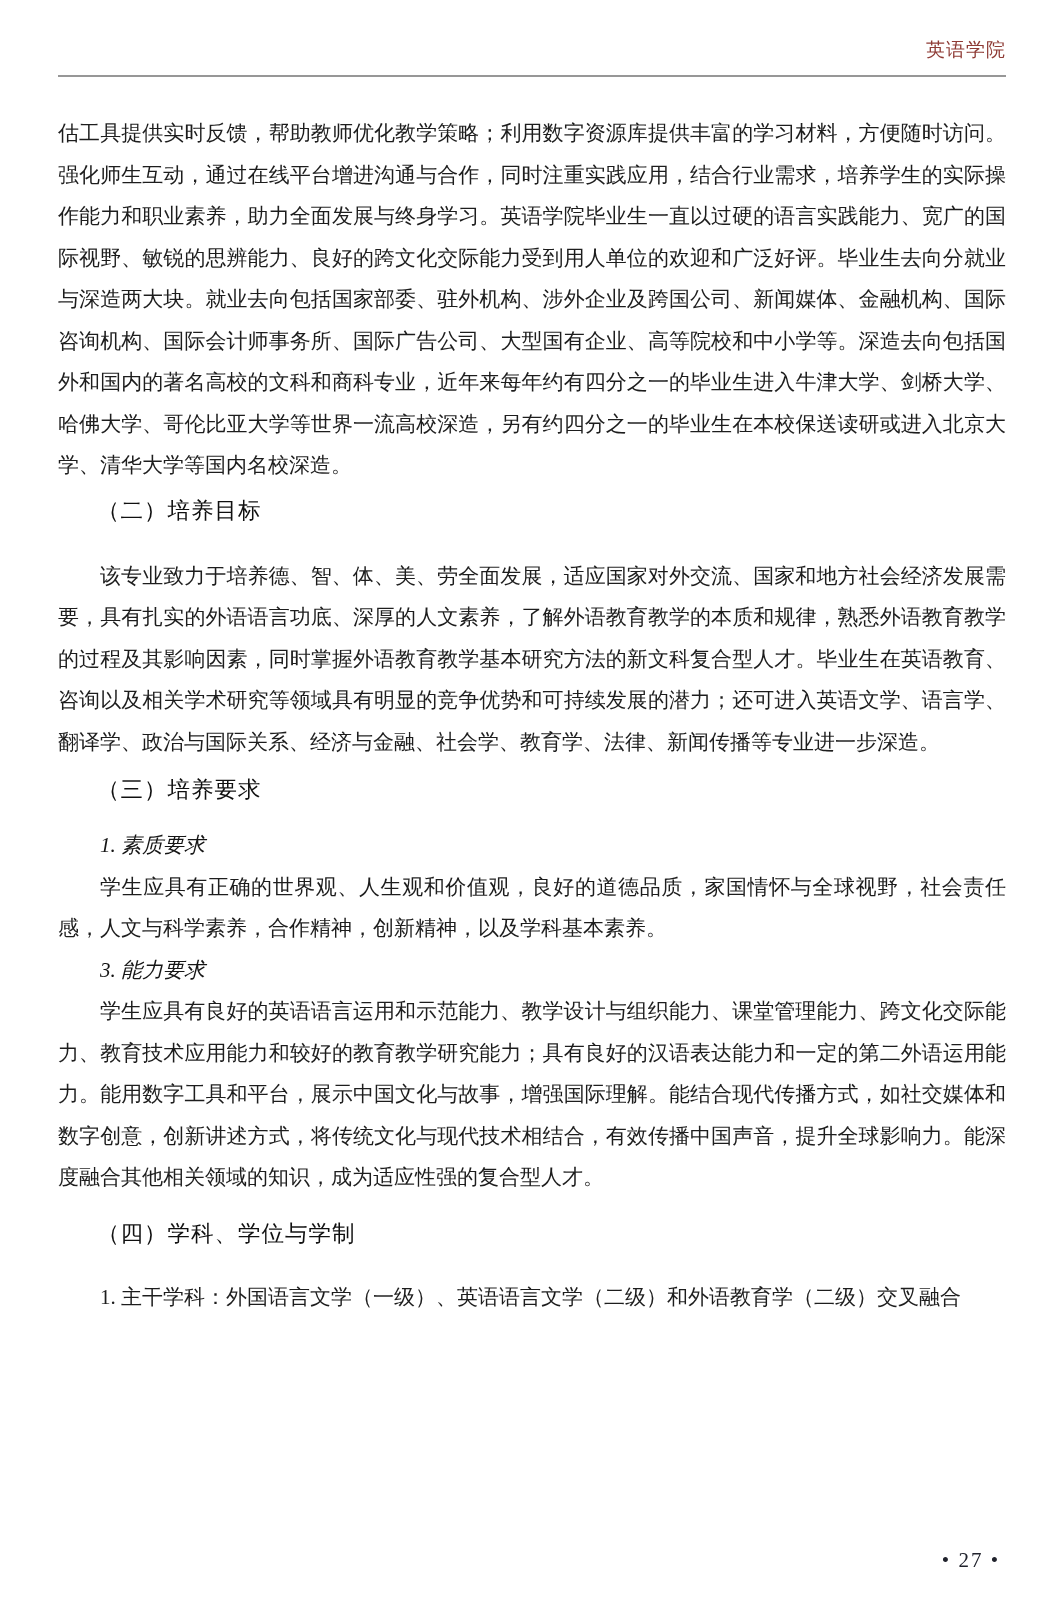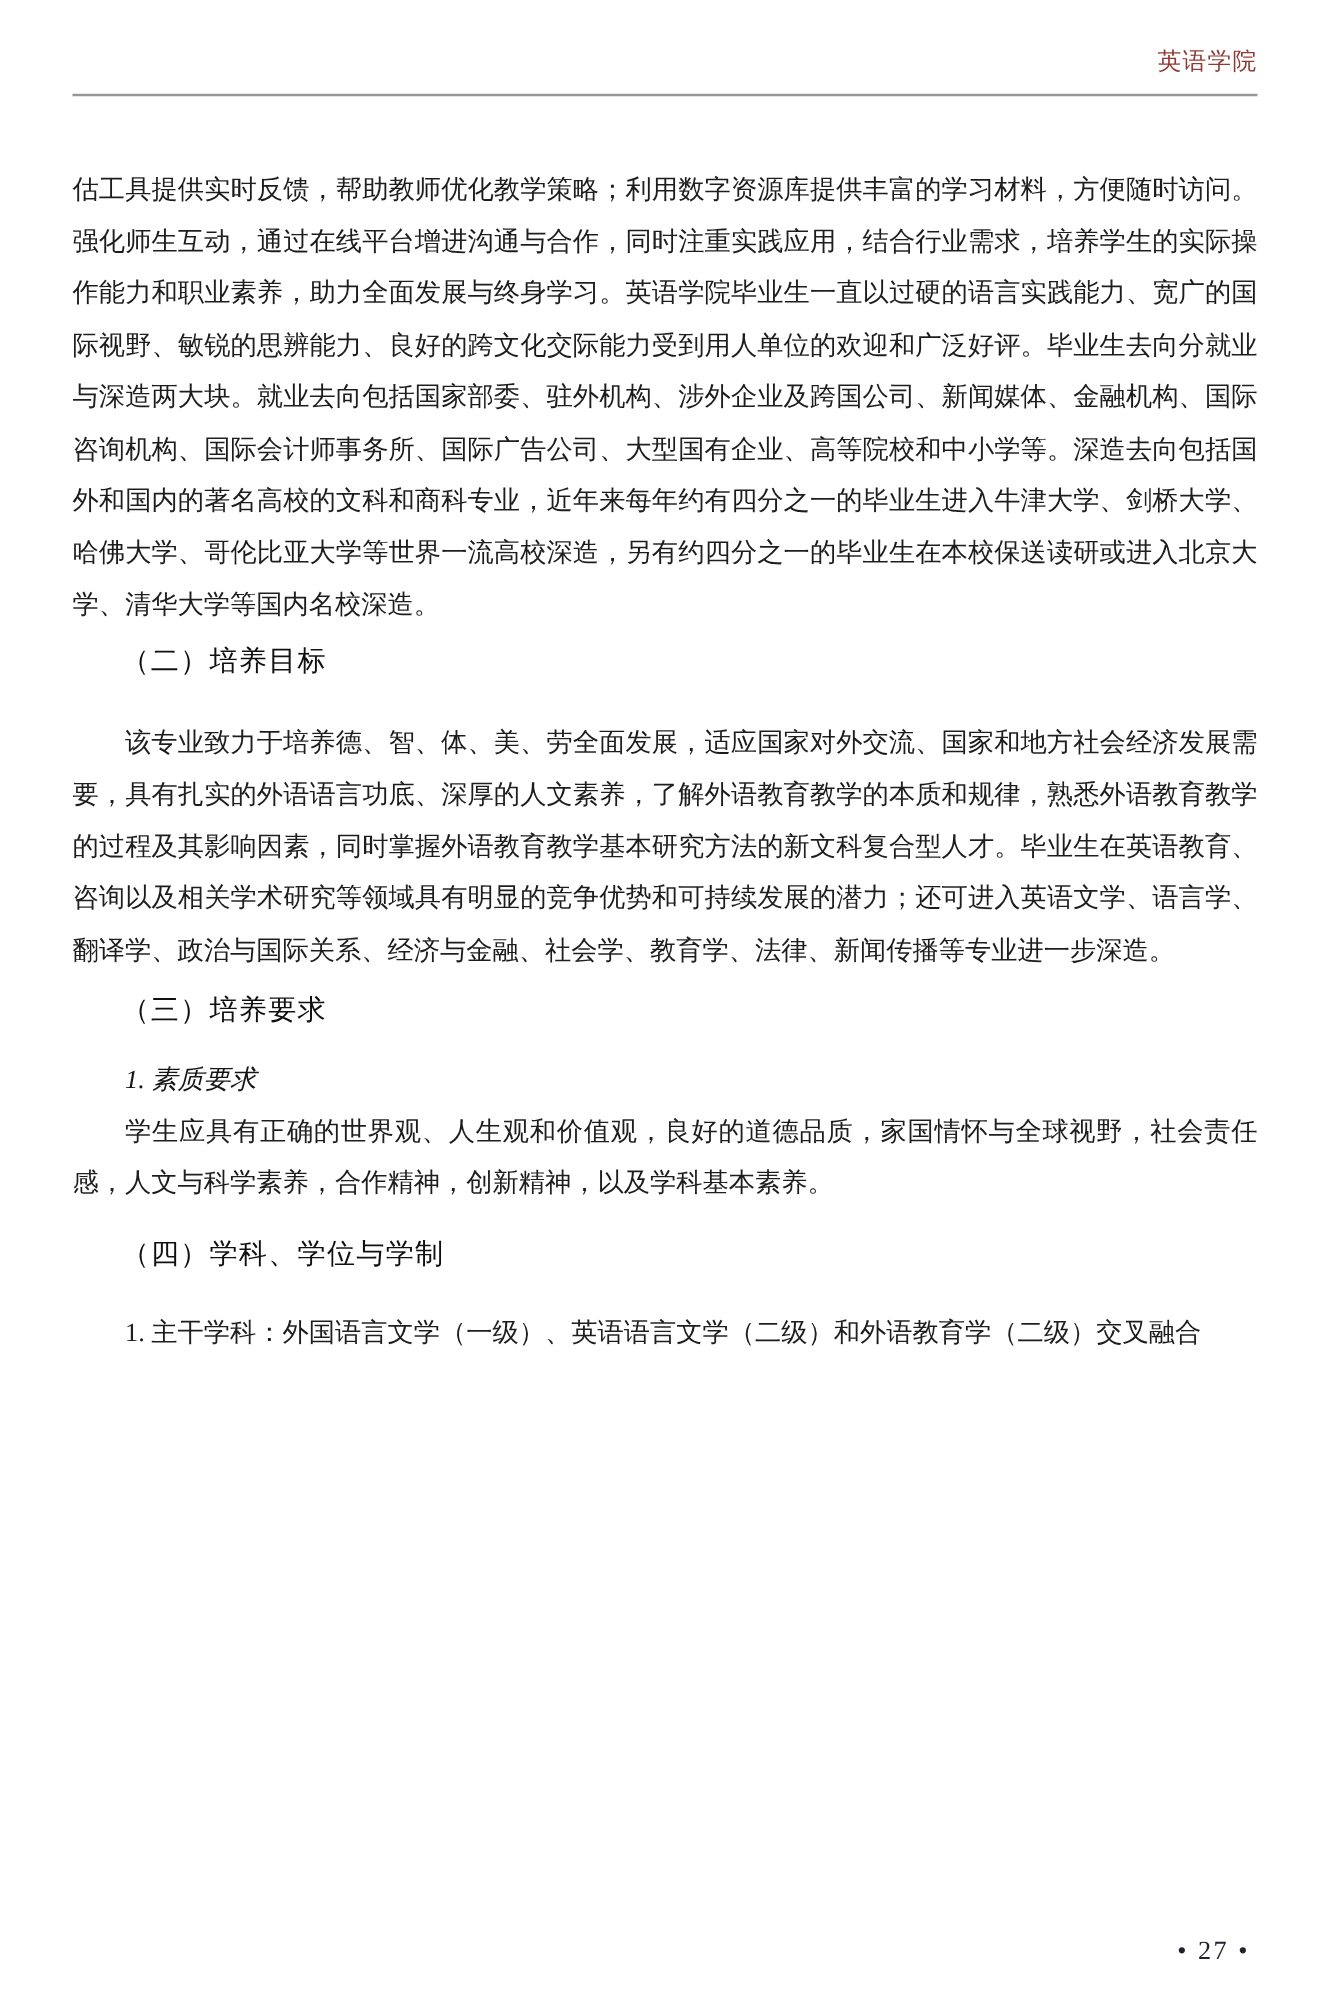--- a/index.html
+++ b/index.html
@@ -31,21 +31,21 @@
     border-top: 2px solid #979797;
     margin: 13px 0 0 0;
   }
   .para {
     font-size: 21px;
     line-height: 41.5px;
     text-align: justify;
     margin: 0;
     color: #1d1d1d;
   }
-  .intro-para { margin-top: 54px; }
+  .intro-para { margin-top: 36px; }
   .indent { text-indent: 2em; }
   .sec-heading {
     font-family: "Liberation Sans", sans-serif;
     font-size: 22.5px;
     font-weight: 400;
     color: #101010;
     line-height: 30px;
     margin: 0;
     padding-left: 39px;
     letter-spacing: 1px;
@@ -92,20 +92,24 @@
   <p class="para indent sec2-para">该专业致力于培养德、智、体、美、劳全面发展，适应国家对外交流、国家和地方社会经济发展需要，具有扎实的外语语言功底、深厚的人文素养，了解外语教育教学的本质和规律，熟悉外语教育教学的过程及其影响因素，同时掌握外语教育教学基本研究方法的新文科复合型人才。毕业生在英语教育、咨询以及相关学术研究等领域具有明显的竞争优势和可持续发展的潜力；还可进入英语文学、语言学、翻译学、政治与国际关系、经济与金融、社会学、教育学、法律、新闻传播等专业进一步深造。</p>
 
   <h2 class="sec-heading sec3-heading">（三）培养要求</h2>
 
   <div>
     <p class="sub-heading sub1-heading">1. 素质要求</p>
     <p class="para indent">学生应具有正确的世界观、人生观和价值观，良好的道德品质，家国情怀与全球视野，社会责任感，人文与科学素养，合作精神，创新精神，以及学科基本素养。</p>
   </div>
 
 
+  <div>
+    <p class="sub-heading">3. 能力要求</p>
+    <p class="para indent">学生应具有良好的英语语言运用和示范能力、教学设计与组织能力、课堂管理能力、跨文化交际能力、教育技术应用能力和较好的教育教学研究能力；具有良好的汉语表达能力和一定的第二外语运用能力。能用数字工具和平台，展示中国文化与故事，增强国际理解。能结合现代传播方式，如社交媒体和数字创意，创新讲述方式，将传统文化与现代技术相结合，有效传播中国声音，提升全球影响力。能深度融合其他相关领域的知识，成为适应性强的复合型人才。</p>
+  </div>
 
   <h2 class="sec-heading sec4-heading">（四）学科、学位与学制</h2>
 
   <p class="para indent sec4-para">1. 主干学科：外国语言文学（一级）、英语语言文学（二级）和外语教育学（二级）交叉融合</p>
 
 </main>
 
 <div class="page-footer">• 27 •</div>
 
 </body></html>

